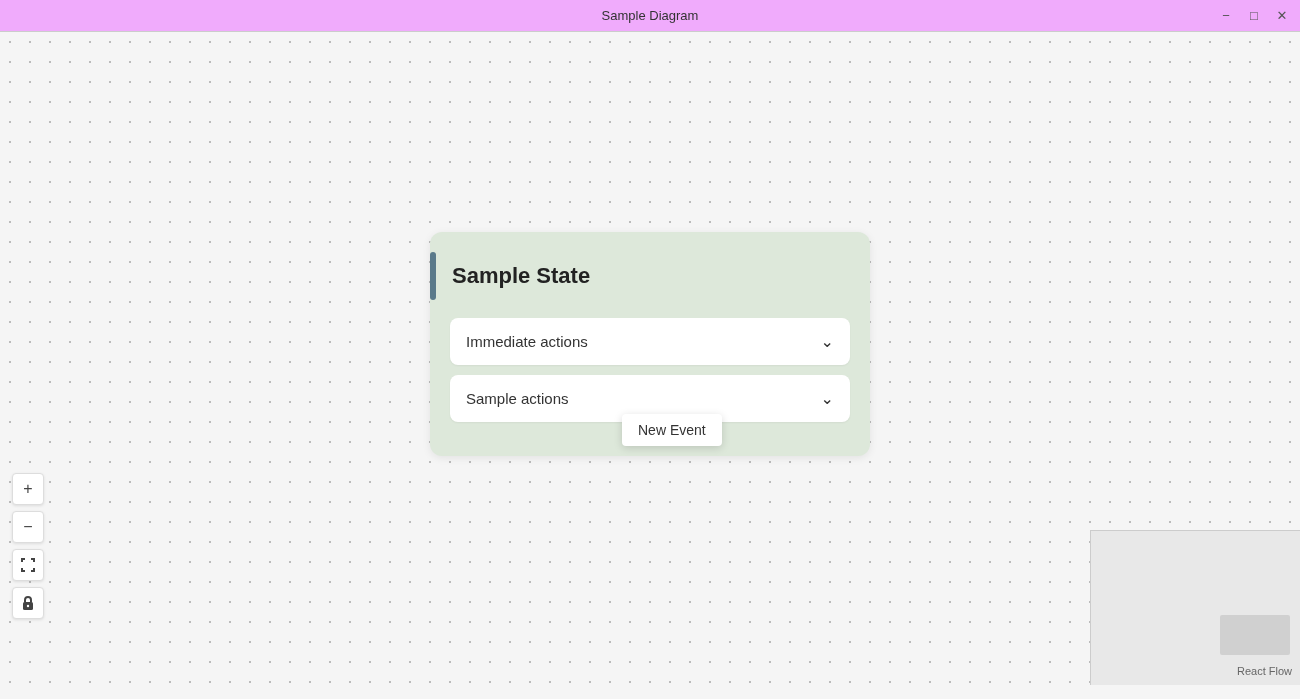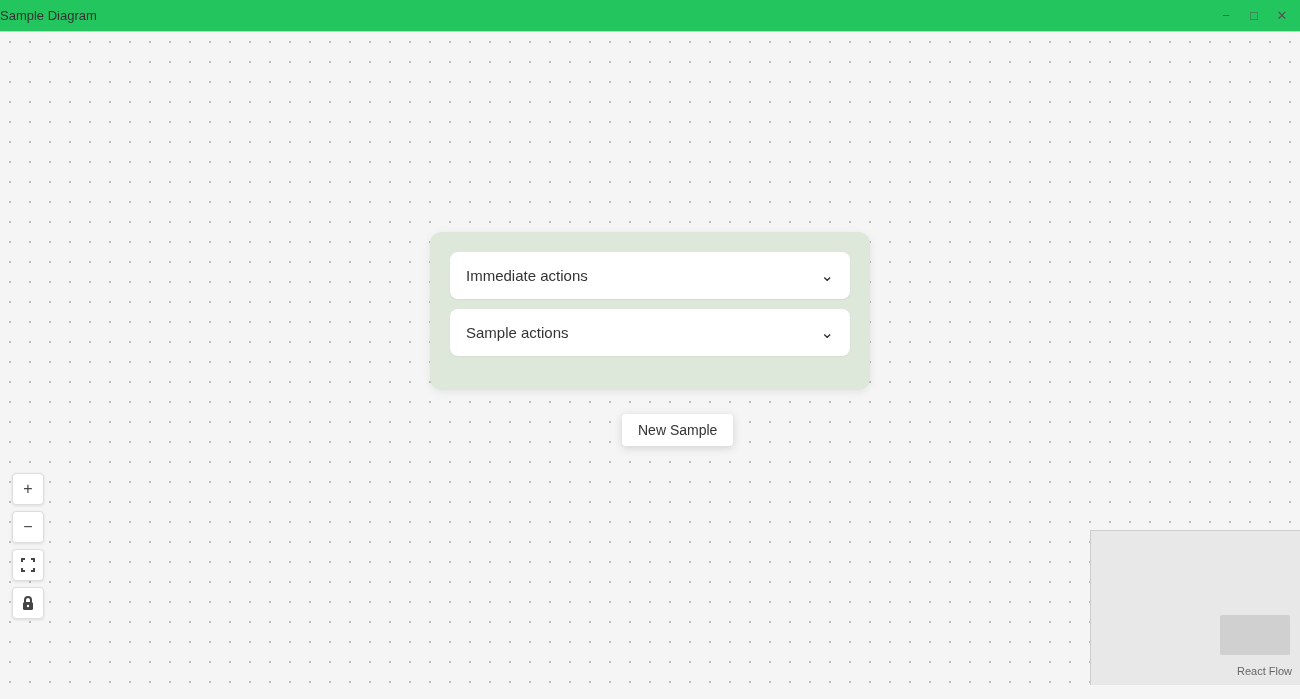--- a/index.html
+++ b/index.html
@@ -10,24 +10,24 @@
       width: 1300px;
       height: 699px;
       overflow: hidden;
       position: relative;
     }
 
     
     .title-bar {
       width: 100%;
       height: 32px;
-      background: #22c55e;
-      display: flex;
-      align-items: center;
-      justify-content: flex-start;
+      background: #f0abfc;
+      display: flex;
+      align-items: center;
+      justify-content: center;
       position: relative;
       border-bottom: 1px solid #ccc;
     }
 
     .title-bar-title {
       font-size: 13px;
       color: #333;
     }
 
     .title-bar-controls {
@@ -224,34 +224,38 @@
     <button class="toolbar-btn">
       <svg width="14" height="16" viewBox="0 0 14 16" fill="none" xmlns="http://www.w3.org/2000/svg">
         <rect x="2" y="7" width="10" height="8" rx="1.5" fill="#444"></rect>
         <path d="M4 7V5a3 3 0 016 0v2" stroke="#444" stroke-width="2" fill="none"></path>
         <circle cx="7" cy="11" r="1.2" fill="white"></circle>
       </svg>
     </button>
   </div>
 
   <div class="state-node">
+    <div class="state-header">
+      <div class="state-accent-bar"></div>
+      <span class="state-title">Sample State</span>
+    </div>
 
     <div class="section-row">
       <span class="section-label">Immediate actions</span>
       <span class="chevron-icon">⌄</span>
     </div>
 
     <div class="section-row">
       <span class="section-label">Sample actions</span>
       <span class="chevron-icon">⌄</span>
     </div>
   </div>
 
   <div class="tooltip-badge">
-    <span>New Sample</span>
+    <span>New Event</span>
   </div>
 
   <div class="mini-map">
     <div class="mini-map-inner"></div>
     <span class="mini-map-label">React Flow</span>
   </div>
 
 </div>
 
 </body></html>

